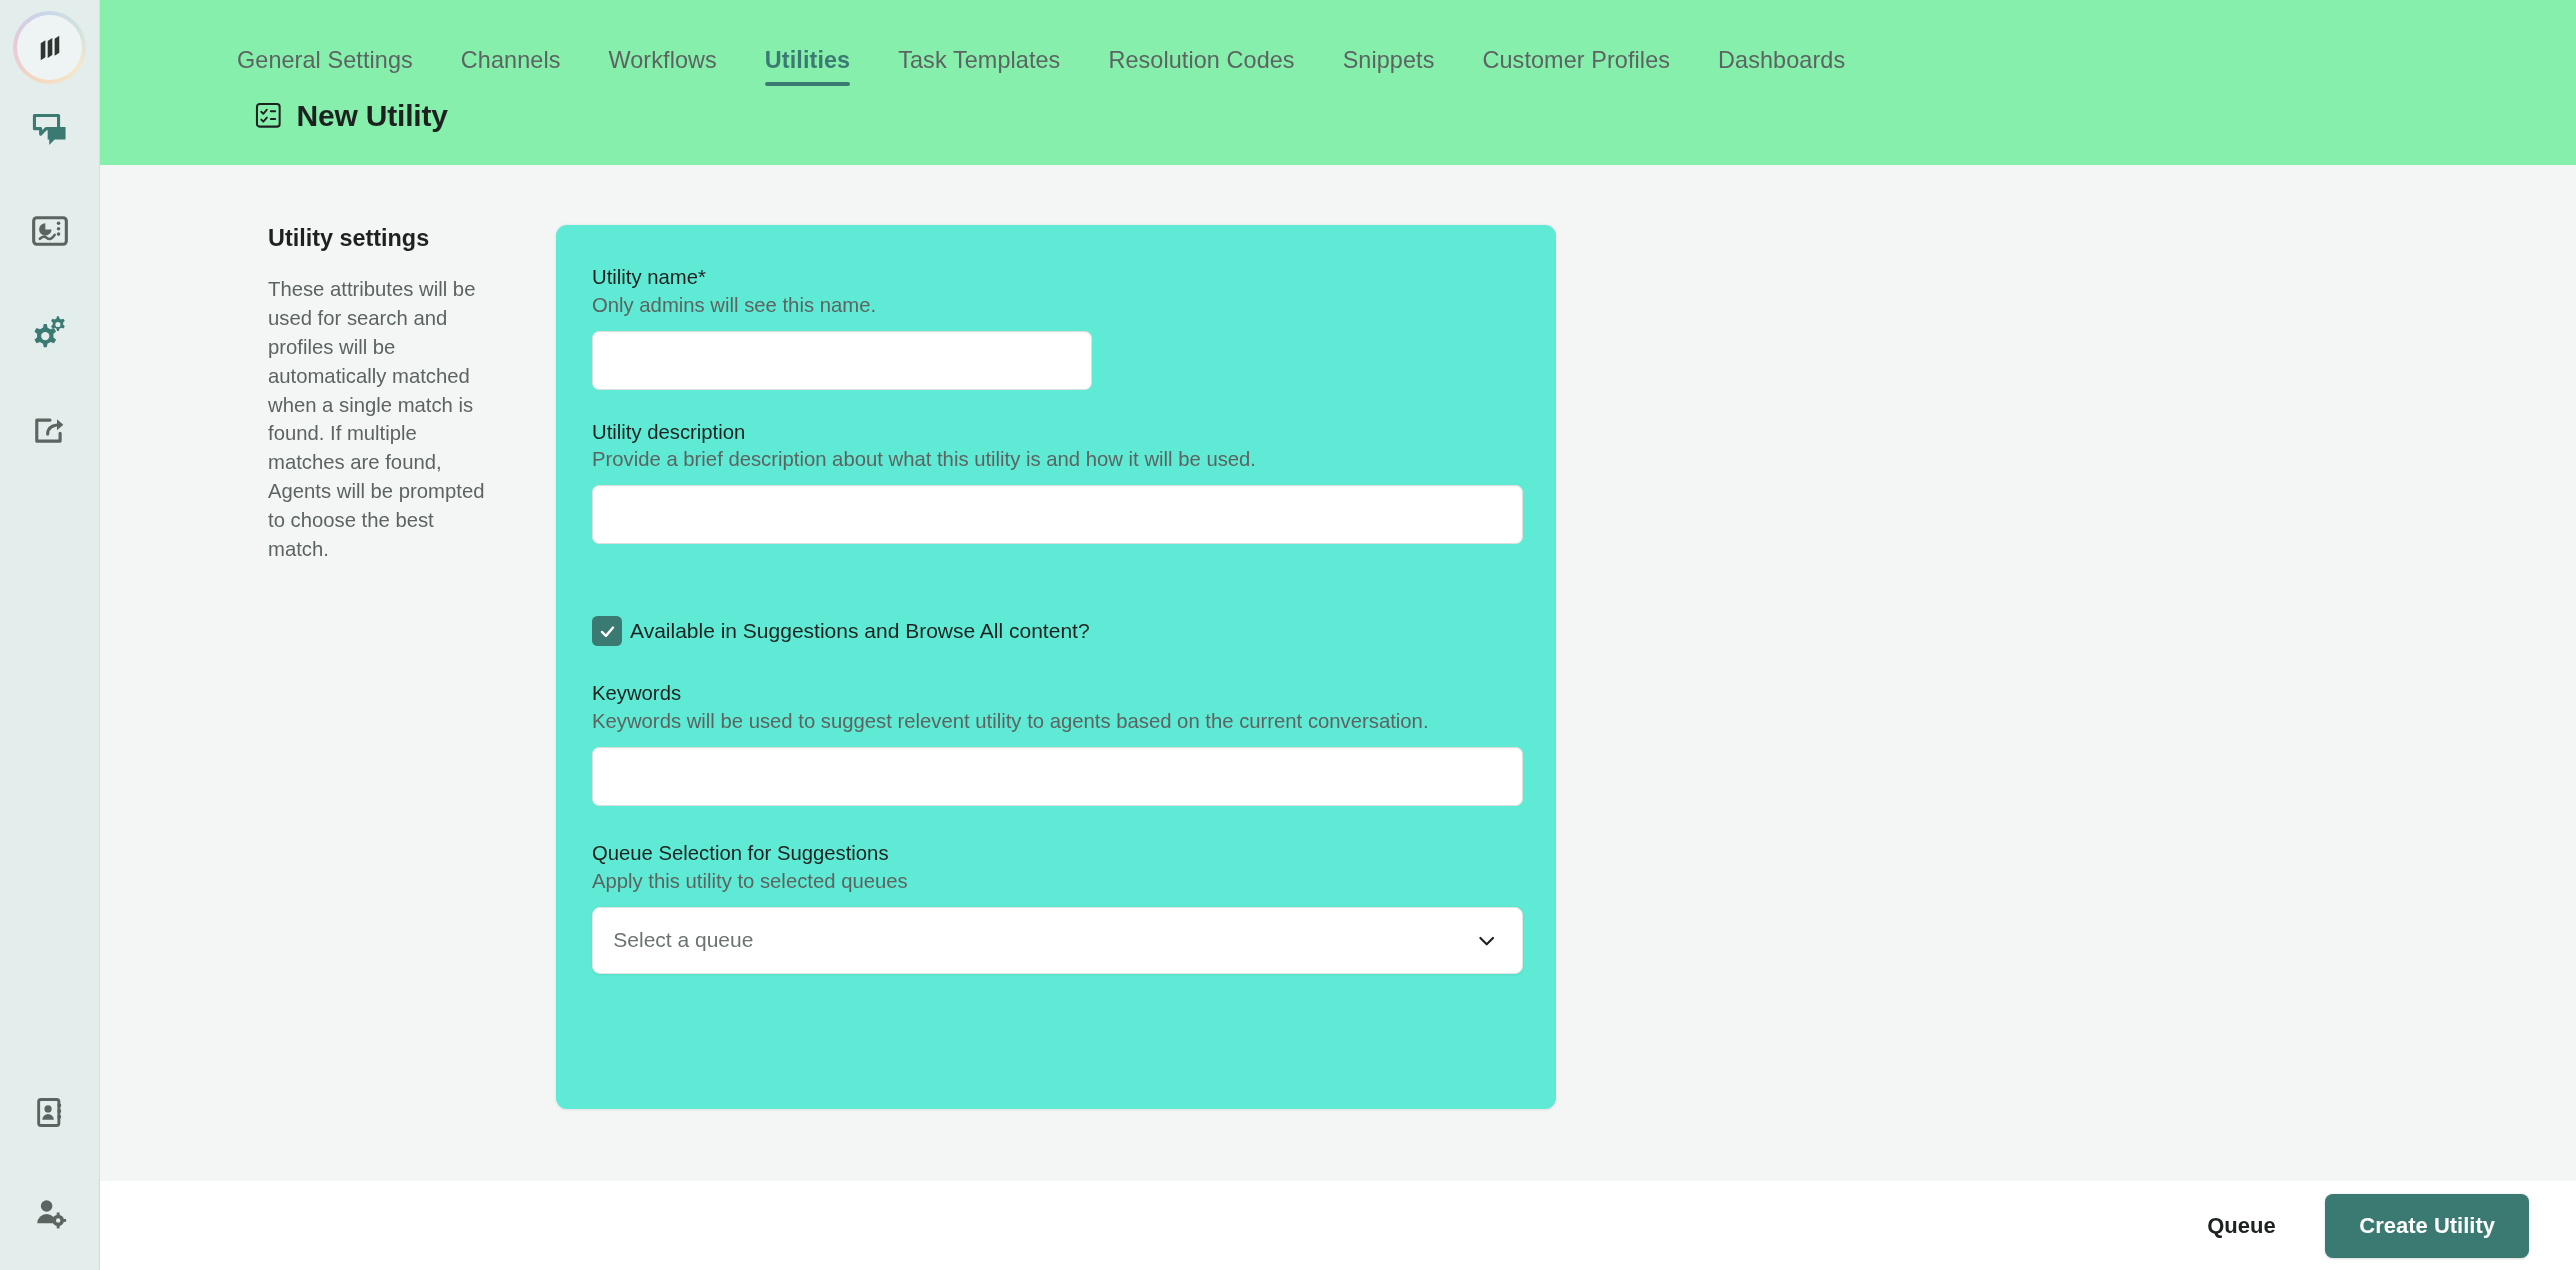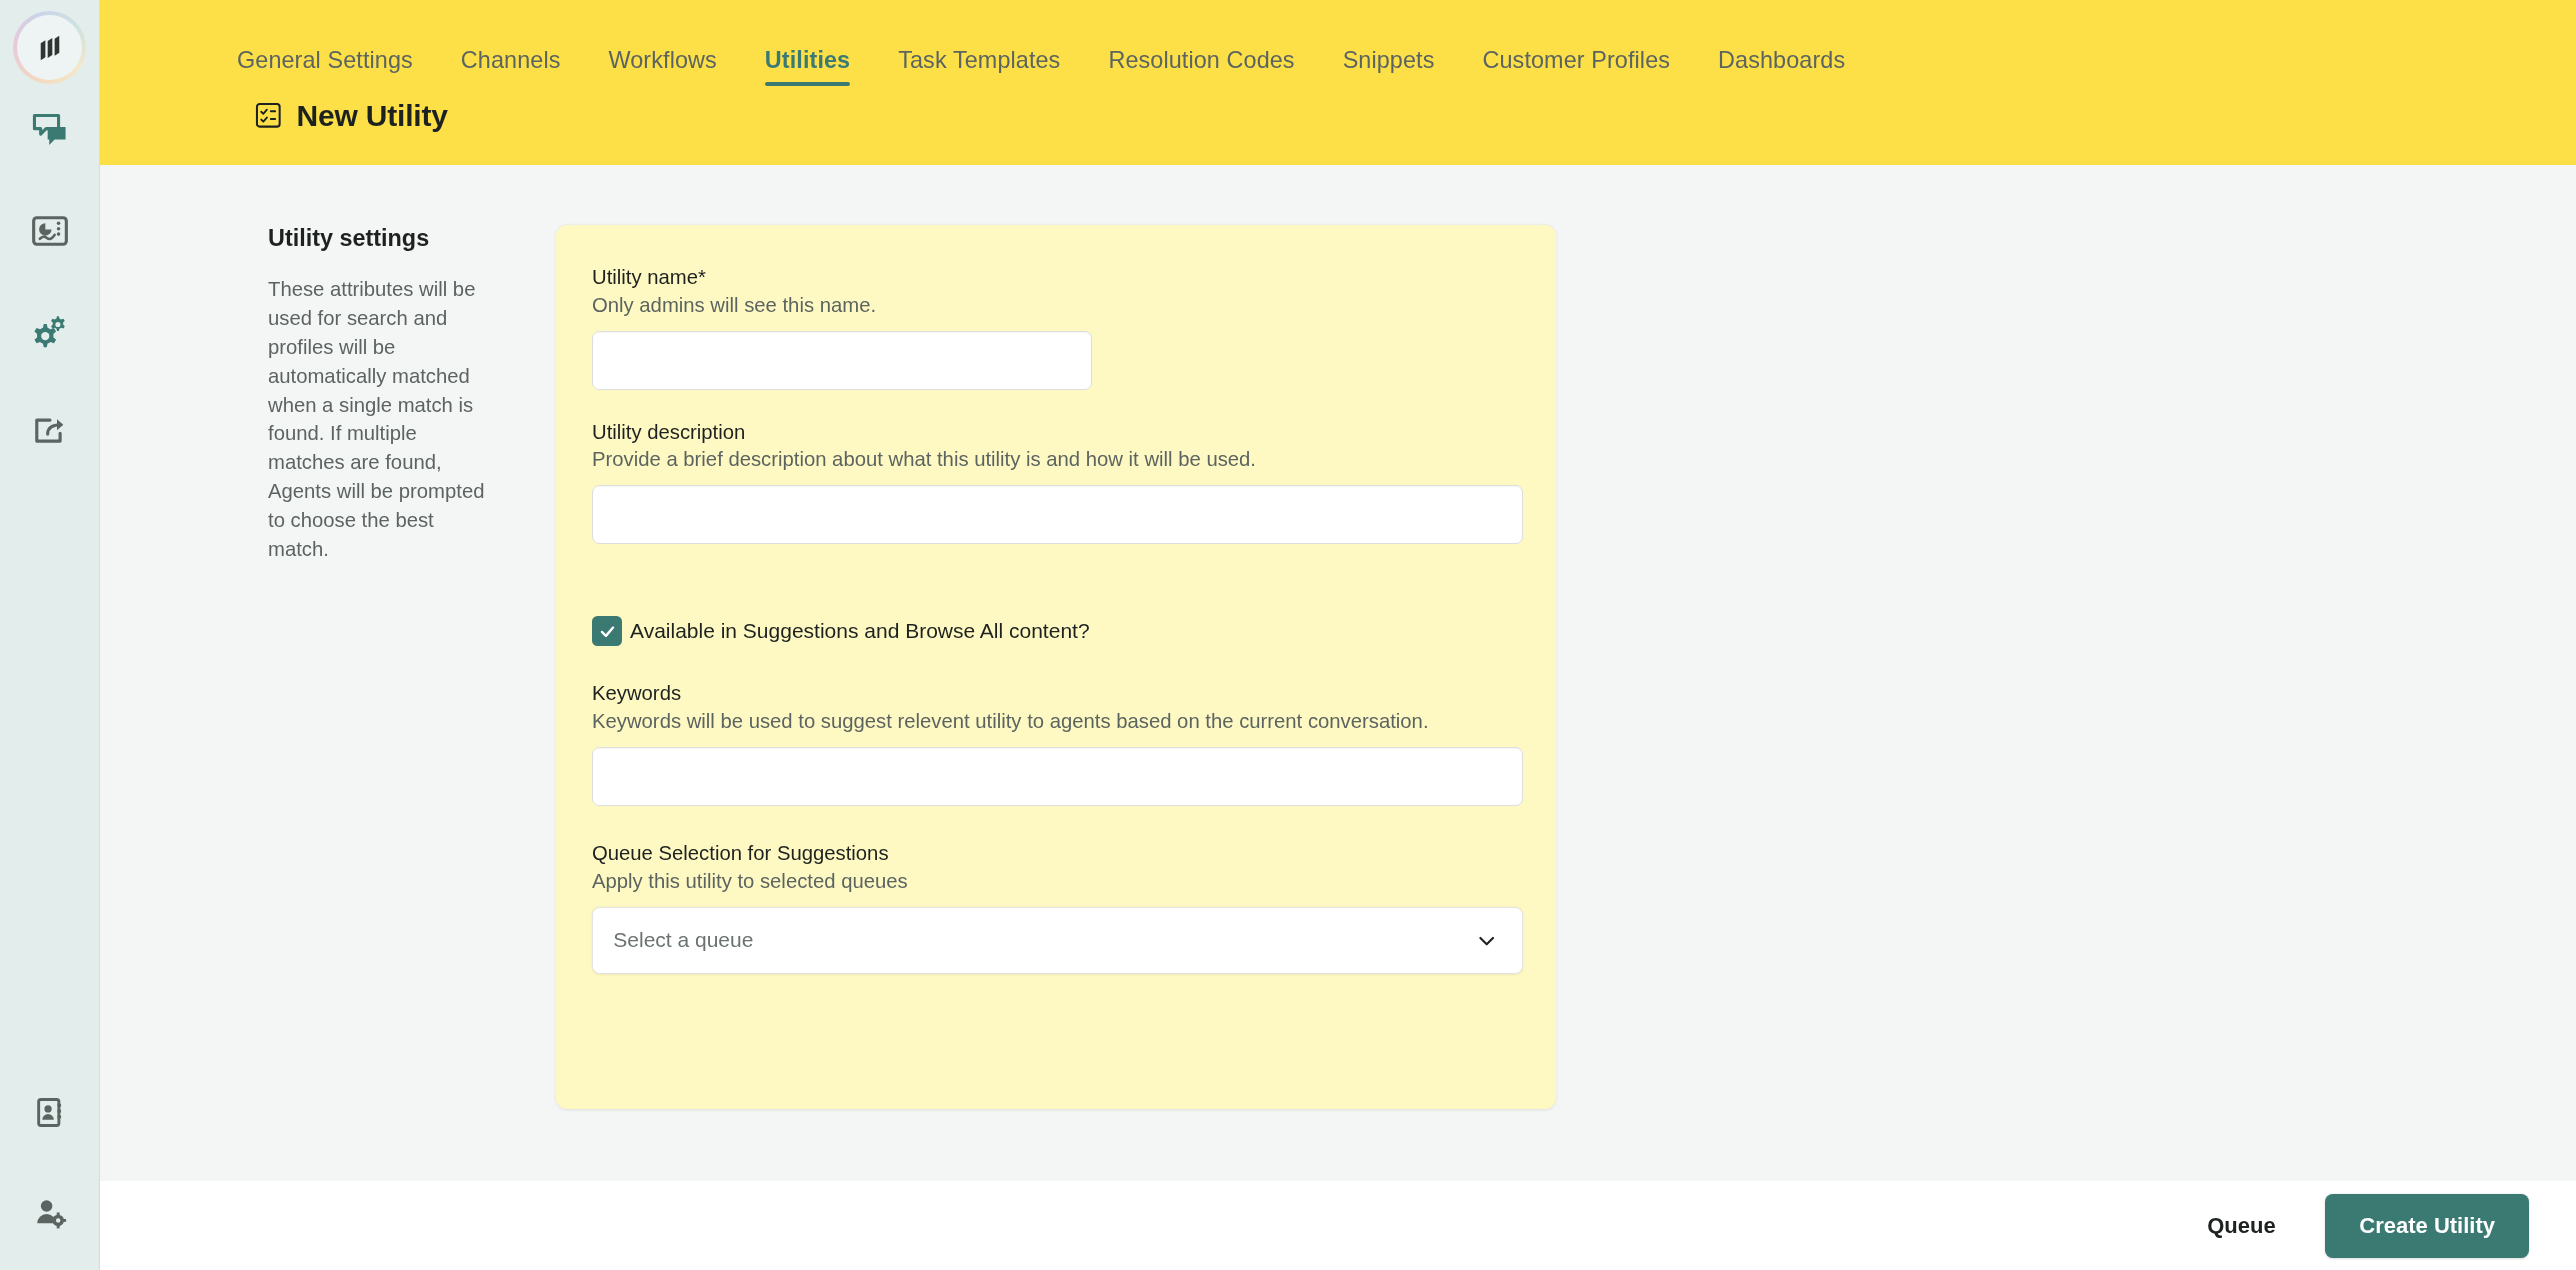--- a/index.html
+++ b/index.html
@@ -69,21 +69,21 @@
   
   .main {
     flex: 1;
     height: 1270px;
     display: flex;
     flex-direction: column;
     background: #f4f6f5;
     position: relative;
   }
   .header {
-    background: #fde047;
+    background: #86efac;
     padding: 0 0 0 0;
     height: 165px;
     min-height: 165px;
     position: relative;
   }
   .tabs {
     display: flex;
     align-items: flex-end;
     height: 86px;
     padding-left: 137px;
@@ -146,21 +146,21 @@
     color: #1d2220;
     margin-bottom: 23.4px;
   }
   .left-desc {
     font-size: 20.3px;
     line-height: 1.42;
     color: #5c6461;
   }
   .card {
     width: 1000px;
-    background: #fef9c3;
+    background: #5eead4;
     border-radius: 11px;
     box-shadow: 0 0.8px 3.1px rgba(0,0,0,0.09);
     margin-left: 55px;
     padding: 41px 33px 37px 36px;
     height: 884px;
   }
   .field { margin-bottom: 0; }
   .field-label {
     font-size: 20.3px;
     color: #1d2220;

